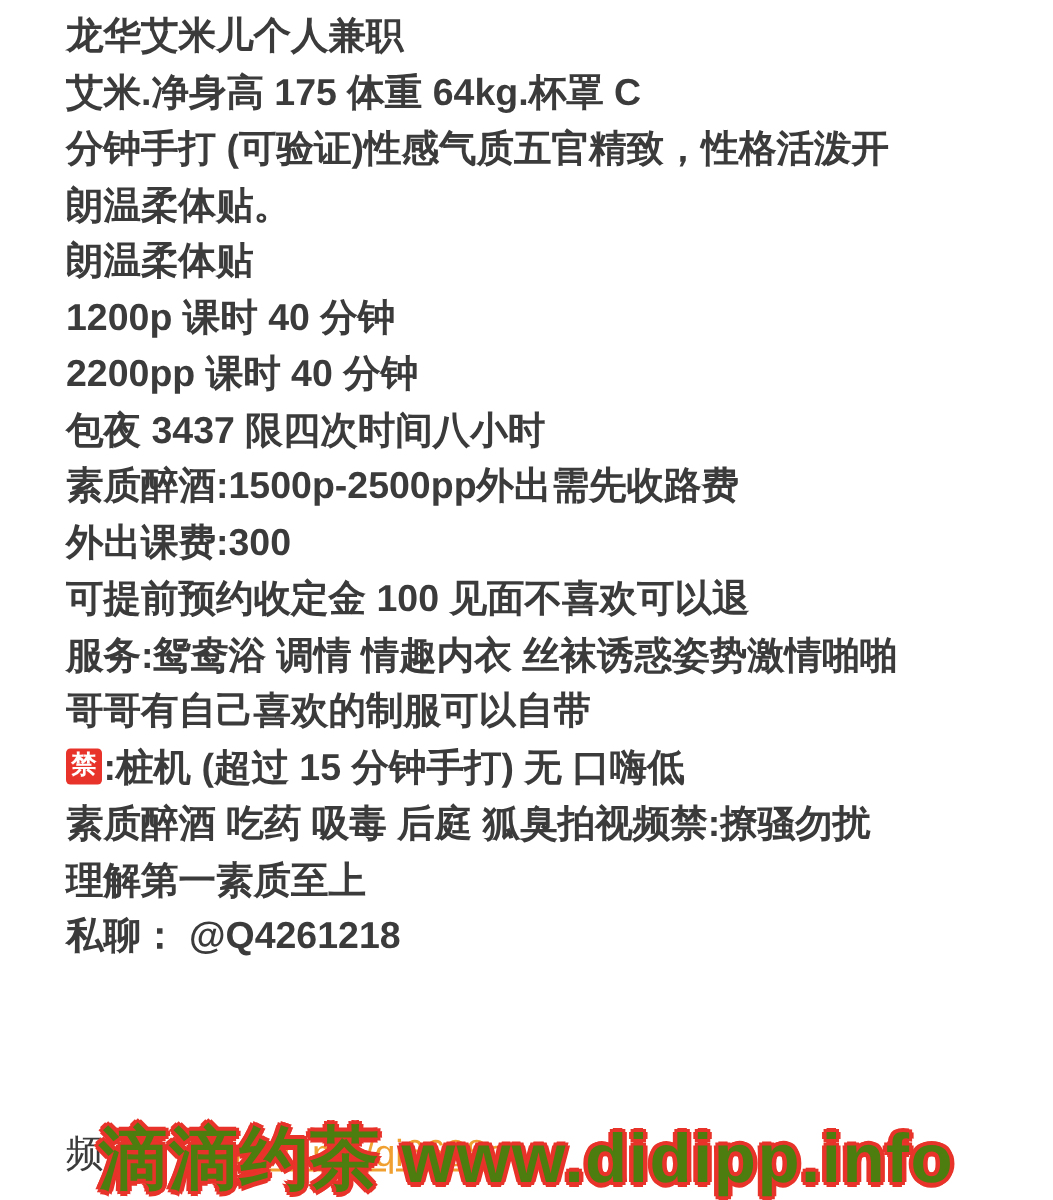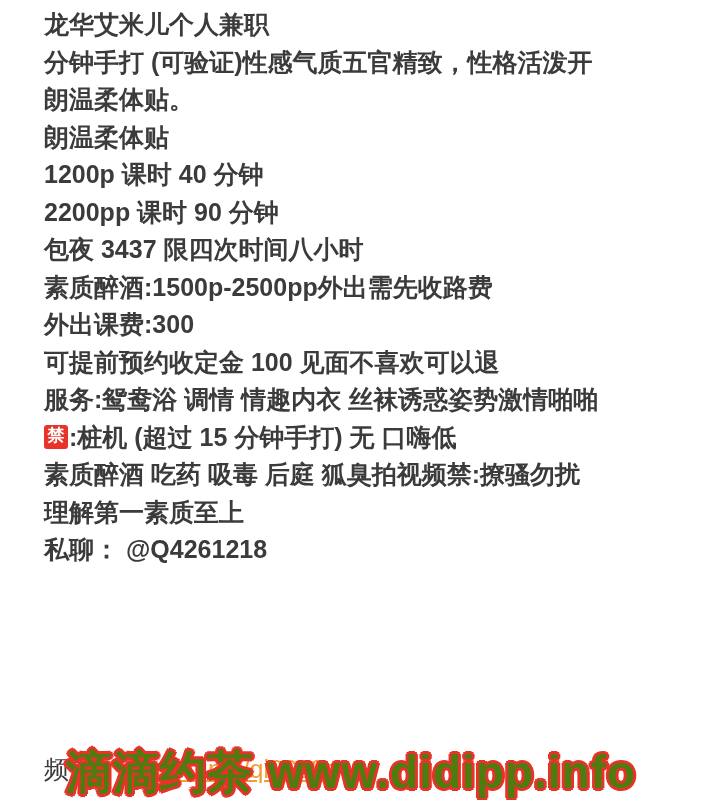--- a/index.html
+++ b/index.html
@@ -86,30 +86,32 @@
     letter-spacing: 1px;
   }
 </style>
 </head>
 <body>
 
 <div id="page">
 
   <div class="text-block">
     <div class="line">龙华艾米儿个人兼职</div>
+    <div class="line">艾米.净身高 175 体重 64kg.杯罩 C</div>
     <div class="line">分钟手打 (可验证)性感气质五官精致，性格活泼开</div>
     <div class="line">朗温柔体贴。</div>
     <div class="line">朗温柔体贴</div>
     <div class="line">1200p 课时 40 分钟</div>
-    <div class="line">2200pp 课时 90 分钟</div>
+    <div class="line">2200pp 课时 40 分钟</div>
     <div class="line">包夜 3437 限四次时间八小时</div>
     <div class="line">素质醉酒:1500p-2500pp外出需先收路费</div>
     <div class="line">外出课费:300</div>
     <div class="line">可提前预约收定金 100 见面不喜欢可以退</div>
     <div class="line">服务:鸳鸯浴 调情 情趣内衣 丝袜诱惑姿势激情啪啪</div>
+    <div class="line">哥哥有自己喜欢的制服可以自带</div>
 
     <div class="line"><span class="ban-badge">禁</span><span>:桩机 (超过 15 分钟手打) 无 口嗨低</span></div>
 
     <div class="line">素质醉酒 吃药 吸毒 后庭 狐臭拍视频禁:撩骚勿扰</div>
     <div class="line">理解第一素质至上</div>
     <div class="line">私聊： @Q4261218</div>
   </div>
 
   <div class="link-line"><span>频道：</span><span class="link-url">https://t.me/qi6688q</span></div>
 

